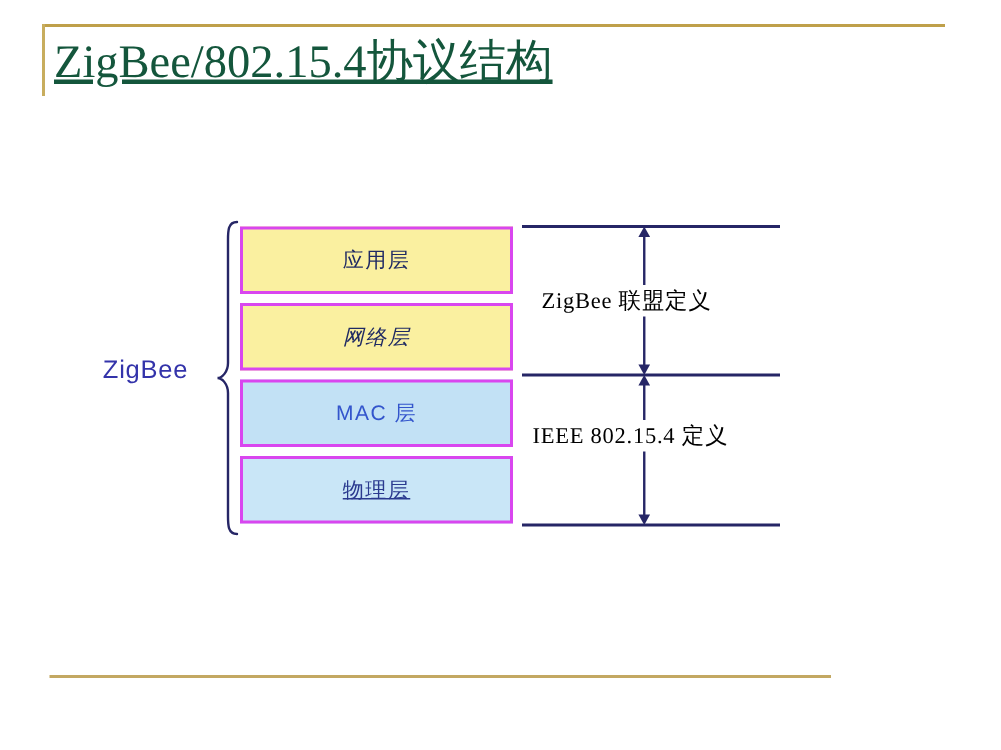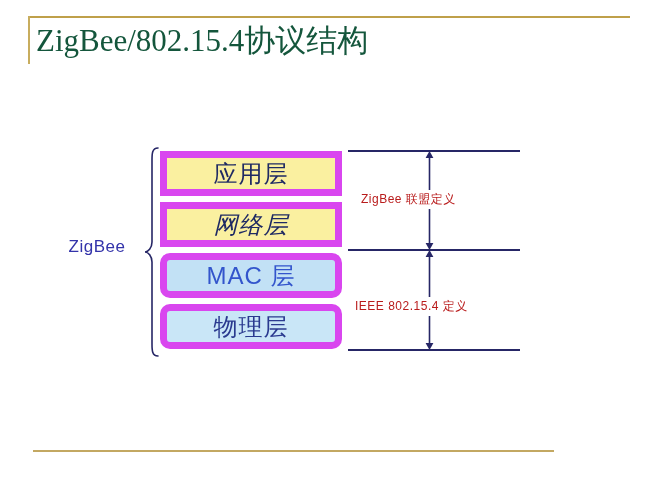--- a/index.html
+++ b/index.html
@@ -43,20 +43,21 @@
   #slide-title {
     position: absolute;
     left: 36px;
     top: 21px;
     font-family: "Liberation Serif", "DejaVu Serif", serif;
     font-size: 31px;
     line-height: 40px;
     color: #14563c;
     white-space: nowrap;
     letter-spacing: 0px;
+    text-decoration: underline;
   }
 
   #footer-rule {
     position: absolute;
     left: 33px;
     top: 450px;
     width: 521px;
     height: 2px;
     background: #c3a862;
   }
@@ -69,41 +70,40 @@
     width: 667px;
     height: 500px;
   }
 
   .layer-box {
     position: absolute;
     left: 160px;
     width: 182px;
     height: 45px;
     box-sizing: border-box;
-    border: 7px solid #d946ef;
+    border: 2px solid #d946ef;
     display: flex;
     align-items: center;
     justify-content: center;
     font-family: "Liberation Sans", sans-serif;
-    font-size: 24px;
+    font-size: 14px;
     letter-spacing: 1px;
   }
   .layer-yellow {
     background: #faf0a0;
     color: #1f2a63;
   }
   .layer-blue {
     background: #c9e6f7;
     color: #2a3a8f;
-    border-radius: 10px;
   }
   #layer-app  { top: 151px; }
   #layer-net  { top: 202px; font-style: italic; }
   #layer-mac  { top: 253px; background:#c2e1f5; color:#3355cc; }
-  #layer-phy  { top: 304px; }
+  #layer-phy  { top: 304px; text-decoration: underline; }
 
   
   #left-brace {
     position: absolute;
     left: 144px;
     top: 146px;
     width: 16px;
     height: 212px;
   }
   #stack-label {
@@ -135,30 +135,30 @@
   .arrow-col {
     position: absolute;
     left: 424px;
     width: 11px;
   }
   #arrow-upper { top: 151px; height: 99px; }
   #arrow-lower { top: 250px; height: 100px; }
 
   .side-label {
     position: absolute;
-    color: #b91c1c;
-    font-size: 12px;
-    font-family: Liberation Sans, sans-serif;
+    color: #000000;
+    font-size: 15px;
+    font-family: Liberation Serif, serif;
     background: #ffffff;
     padding: 1px 3px;
     white-space: nowrap;
     letter-spacing: 0.5px;
   }
   #label-zigbee-alliance { left: 358px; top: 190px; }
-  #label-ieee-def        { left: 352px; top: 297px; }
+  #label-ieee-def        { left: 352px; top: 280px; }
 </style>
 </head>
 <body>
 
 <div id="slide">
 
   <div id="title-rule-top"></div>
   <div id="title-rule-left"></div>
   <div id="slide-title">ZigBee/802.15.4协议结构</div>
 

